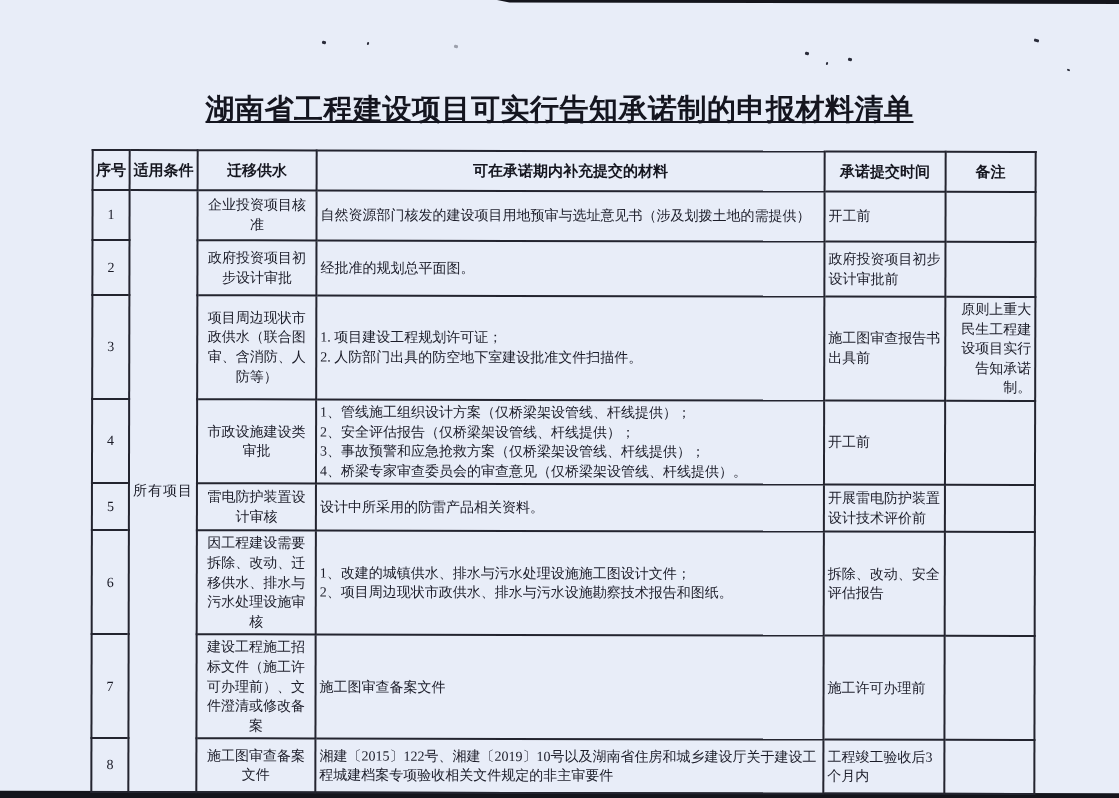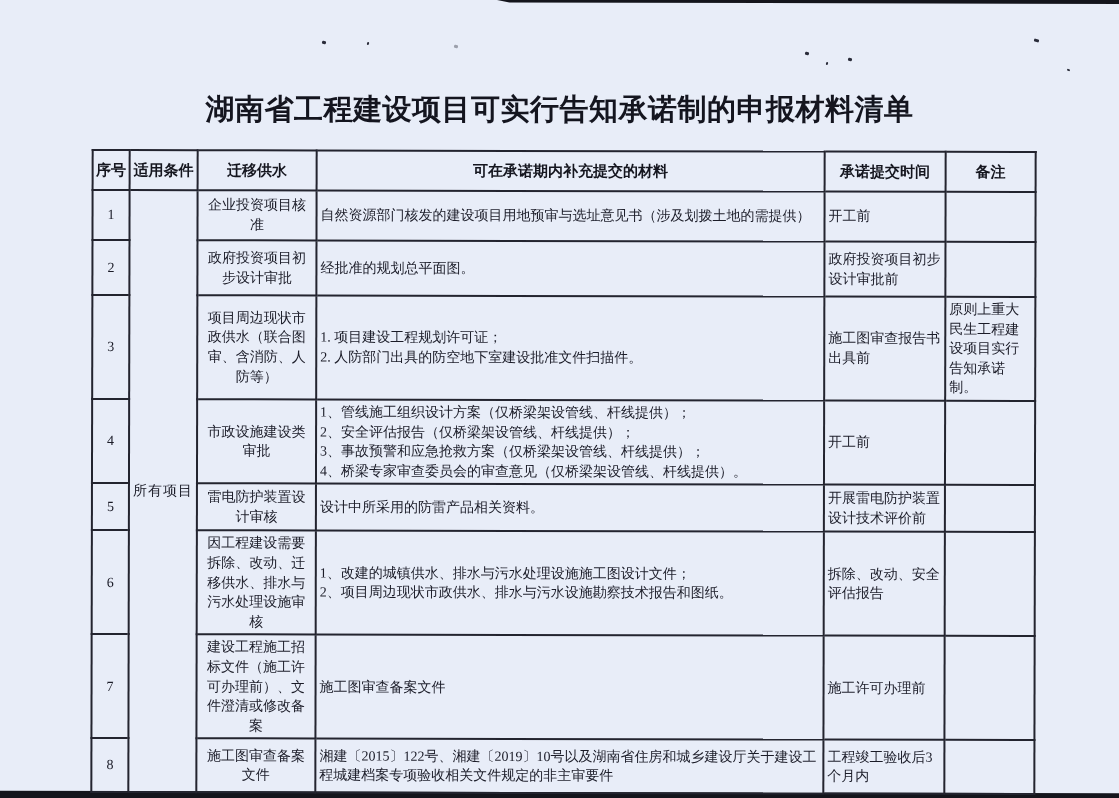--- a/index.html
+++ b/index.html
@@ -34,20 +34,21 @@
   .title {
     position: absolute;
     top: 90px; left: 0;
     width: 100%;
     margin: 0;
     text-align: center;
     font-size: 29px;
     font-weight: 700;
     letter-spacing: 0.5px;
     color: #14151f;
+    text-decoration: underline;
   }
   .doc-table {
     position: absolute;
     left: 91px; top: 150px;
     border-collapse: collapse;
     table-layout: fixed;
     transform: rotate(0.12deg);
   }
   .doc-table th, .doc-table td {
     border: 2px solid #23242f;
@@ -64,21 +65,21 @@
     font-size: 14px;
     padding: 2px 3px;
     vertical-align: middle;
     line-height: 1.4;
   }
   .c-no   { text-align: center; }
   .c-cond { text-align: center; letter-spacing: 1px; }
   .c-name { text-align: center; line-height: 1.45; }
   .c-mat  { text-align: left; padding: 2px 7px; white-space: pre-line; line-height: 1.38; }
   .c-time { text-align: left; line-height: 1.55; }
-  .c-remark { text-align: left; font-size: 13.5px; padding: 2px 4px; line-height: 1.5; }
+  .c-remark { text-align: right; font-size: 13.5px; padding: 2px 4px; line-height: 1.5; }
   tr.hr  { height: 40px; }
   tr.r1  { height: 50px; }
   tr.r2  { height: 55px; }
   tr.r3  { height: 72px; }
   tr.r4  { height: 82px; }
   tr.r5  { height: 47px; }
   tr.r6  { height: 75px; }
   tr.r7  { height: 78px; }
   tr.r8  { height: 54px; }
 </style>

